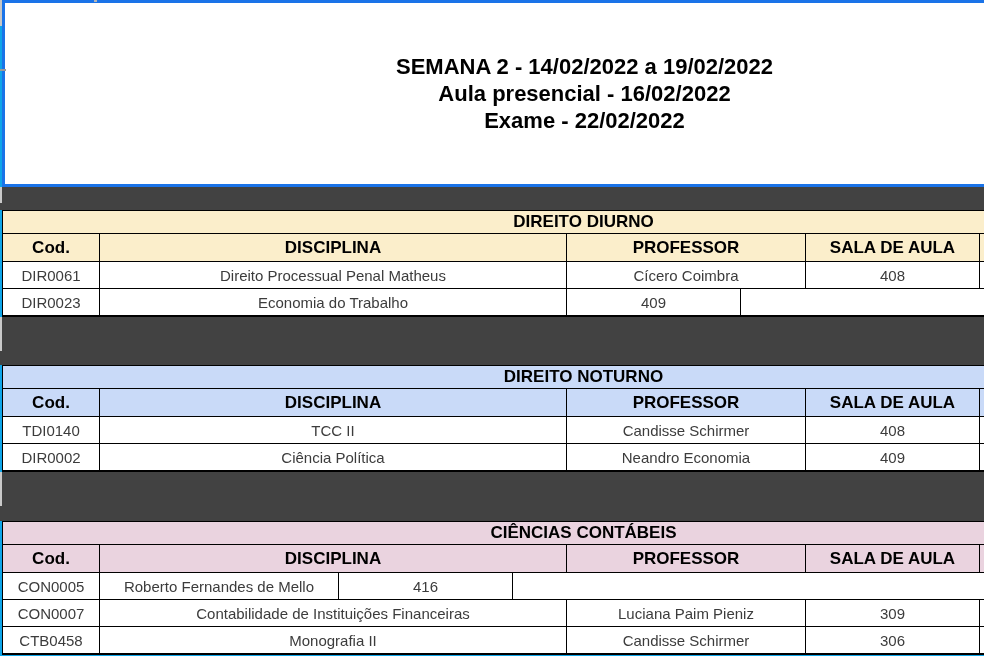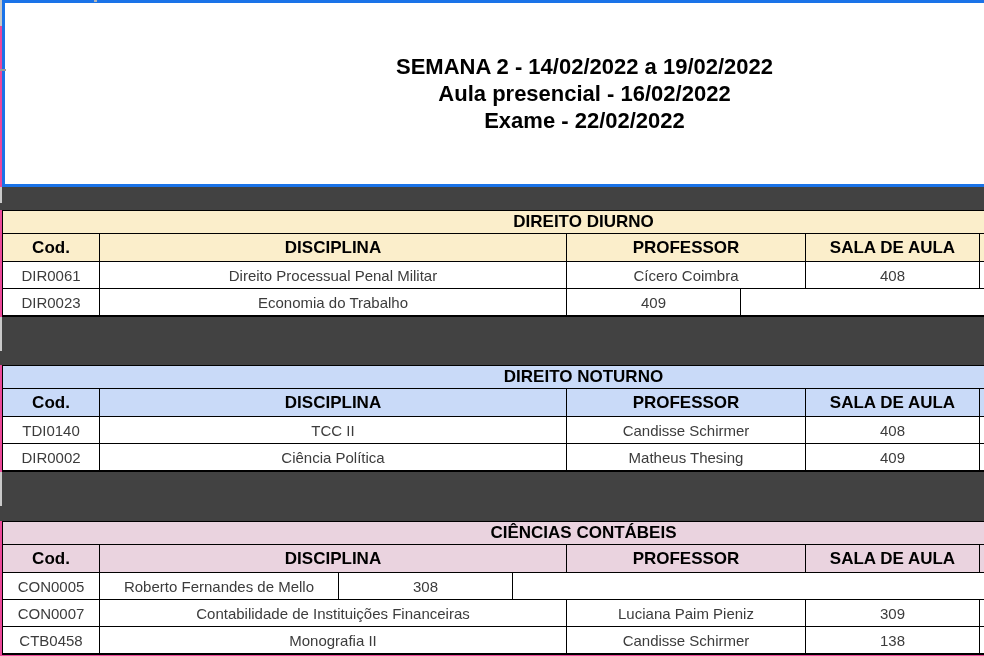--- a/index.html
+++ b/index.html
@@ -1,17 +1,17 @@
 <!DOCTYPE html>
 <html lang="pt-BR" style="--selection-blue: #1a73e8; --band: #424242; --grid: #000000; --data-text: #3c3c3c;"><head>
 <meta charset="utf-8">
 <style>
   html,body{margin:0;padding:0;background:#ffffff;}
   body{font-family:"Liberation Sans","DejaVu Sans",sans-serif;}
-  #app{position:relative;width:984px;height:656px;overflow:hidden;background:#ec4899;}
+  #app{position:relative;width:984px;height:656px;overflow:hidden;background:#0ea5e9;}
   .sheet{position:absolute;top:0;left:0;width:1164px;}
 
   
   .title-box{
     box-sizing:border-box;margin-left:2px;width:1162px;height:187px;
     border-top:3px solid var(--selection-blue);
     border-left:3px solid var(--selection-blue);
     border-bottom:3px solid var(--selection-blue);
     background:#fff;padding-top:50px;text-align:center;
     font-weight:bold;font-size:22px;line-height:27px;color:#000;
@@ -76,21 +76,21 @@
     <div class="grid-row col-header" style="background: rgb(251, 238, 203);">
       <div class="cell c-cod">Cod.</div>
       <div class="cell c-disc">DISCIPLINA</div>
       <div class="cell c-prof">PROFESSOR</div>
       <div class="cell c-sala">SALA DE AULA</div>
       <div class="cell c-extra"></div>
     </div>
     <div class="rows">
   <div class="grid-row data-row">
     <div class="cell c-cod">DIR0061</div>
-    <div class="cell c-disc">Direito Processual Penal Militar</div>
+    <div class="cell c-disc">Direito Processual Penal Matheus</div>
     <div class="cell c-prof">Cícero Coimbra</div>
     <div class="cell c-sala">408</div>
     <div class="cell c-extra"></div>
   </div>
 
   <div class="grid-row data-row last">
     <div class="cell c-cod">DIR0023</div>
     <div class="cell c-disc">Economia do Trabalho</div>
     <div class="cell c-sala">409</div>
     <div class="cell c-extra"></div>
@@ -115,21 +115,21 @@
     <div class="cell c-cod">TDI0140</div>
     <div class="cell c-disc">TCC II</div>
     <div class="cell c-prof">Candisse Schirmer</div>
     <div class="cell c-sala">408</div>
     <div class="cell c-extra"></div>
   </div>
 
   <div class="grid-row data-row last">
     <div class="cell c-cod">DIR0002</div>
     <div class="cell c-disc">Ciência Política</div>
-    <div class="cell c-prof">Matheus Thesing</div>
+    <div class="cell c-prof">Neandro Economia</div>
     <div class="cell c-sala">409</div>
     <div class="cell c-extra"></div>
   </div>
 </div>
   </section>
 
   <section class="section">
     <div class="dark-band"></div>
     <div class="sec-title" style="background: rgb(234, 211, 223);">
       <span class="sec-title-text">CIÊNCIAS CONTÁBEIS</span>
@@ -138,37 +138,37 @@
       <div class="cell c-cod">Cod.</div>
       <div class="cell c-disc">DISCIPLINA</div>
       <div class="cell c-prof">PROFESSOR</div>
       <div class="cell c-sala">SALA DE AULA</div>
       <div class="cell c-extra"></div>
     </div>
     <div class="rows">
   <div class="grid-row data-row">
     <div class="cell c-cod">CON0005</div>
     <div class="cell c-prof">Roberto Fernandes de Mello</div>
-    <div class="cell c-sala">308</div>
+    <div class="cell c-sala">416</div>
     <div class="cell c-extra"></div>
   </div>
 
   <div class="grid-row data-row">
     <div class="cell c-cod">CON0007</div>
     <div class="cell c-disc">Contabilidade de Instituições Financeiras</div>
     <div class="cell c-prof">Luciana Paim Pieniz</div>
     <div class="cell c-sala">309</div>
     <div class="cell c-extra"></div>
   </div>
 
   <div class="grid-row data-row last">
     <div class="cell c-cod">CTB0458</div>
     <div class="cell c-disc">Monografia II</div>
     <div class="cell c-prof">Candisse Schirmer</div>
-    <div class="cell c-sala">138</div>
+    <div class="cell c-sala">306</div>
     <div class="cell c-extra"></div>
   </div>
 </div>
   </section>
 </div>
   </div>
 
   <div class="tick-a"></div>
   <div class="tick-b"></div>
   <div class="tick-c"></div>

